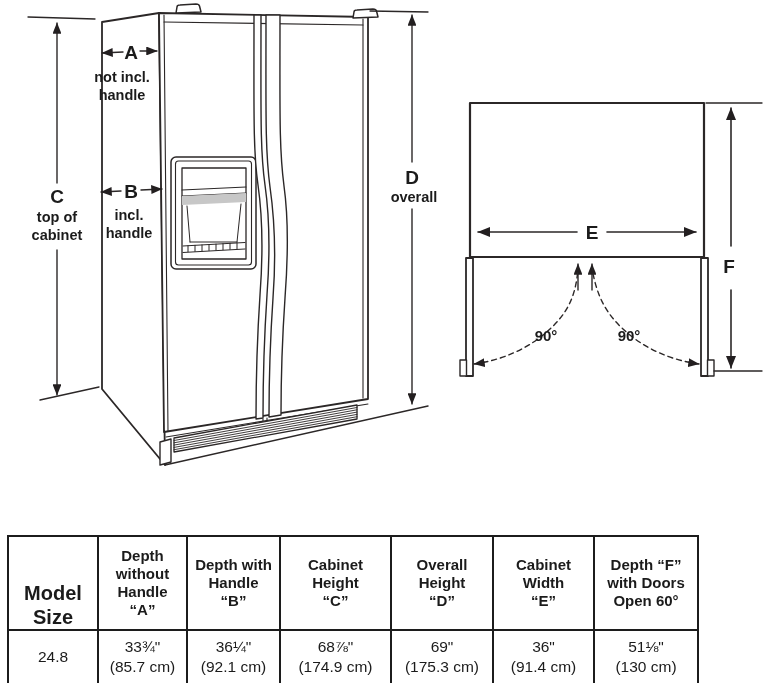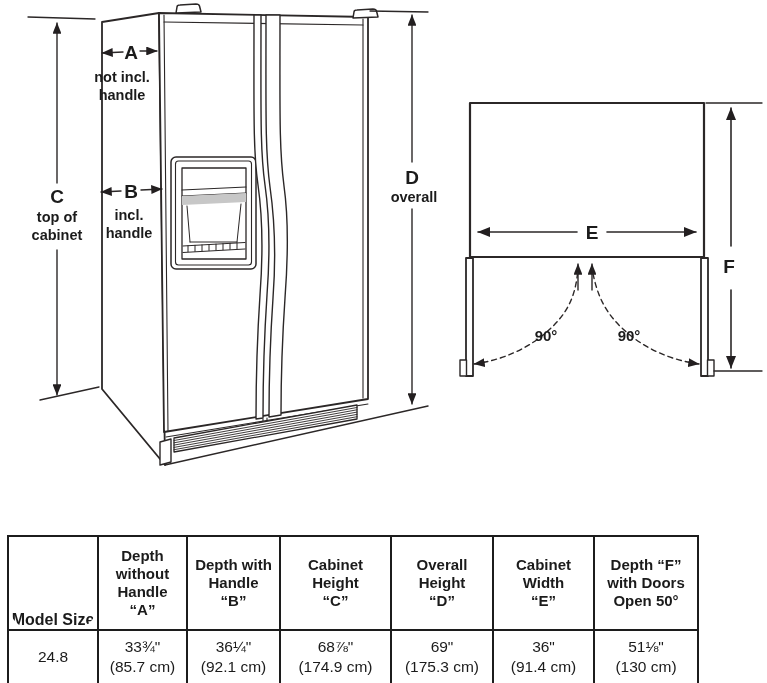--- a/index.html
+++ b/index.html
@@ -29,21 +29,21 @@
     border:2px solid #1c1c1c;
     text-align:center;
     white-space:pre-line;
     overflow:hidden;
   }
   table.spec th{
     font-weight:bold;font-size:15px;line-height:1.2;
     vertical-align:middle;padding:3px 1px;height:86px;
   }
   table.spec th.model{
-    vertical-align:bottom;padding-bottom:0;font-size:16px;border-radius:22px;
+    vertical-align:bottom;padding-bottom:0;font-size:20px;border-radius:22px;
   }
   table.spec td{
     font-size:15.5px;font-weight:normal;line-height:1.28;
     vertical-align:middle;height:48px;padding:2px 1px;
   }
 </style>
 </head>
 <body>
 
 <div class="page">
@@ -209,21 +209,21 @@
 Height
 “C”</th>
         <th>Overall
 Height
 “D”</th>
         <th>Cabinet
 Width
 “E”</th>
         <th>Depth “F”
 with Doors
-Open 50°</th>
+Open 60°</th>
       </tr>
       <tr>
         <td>24.8</td>
         <td>33¾"
 (85.7 cm)</td>
         <td>36¼"
 (92.1 cm)</td>
         <td>68⅞"
 (174.9 cm)</td>
         <td>69"

